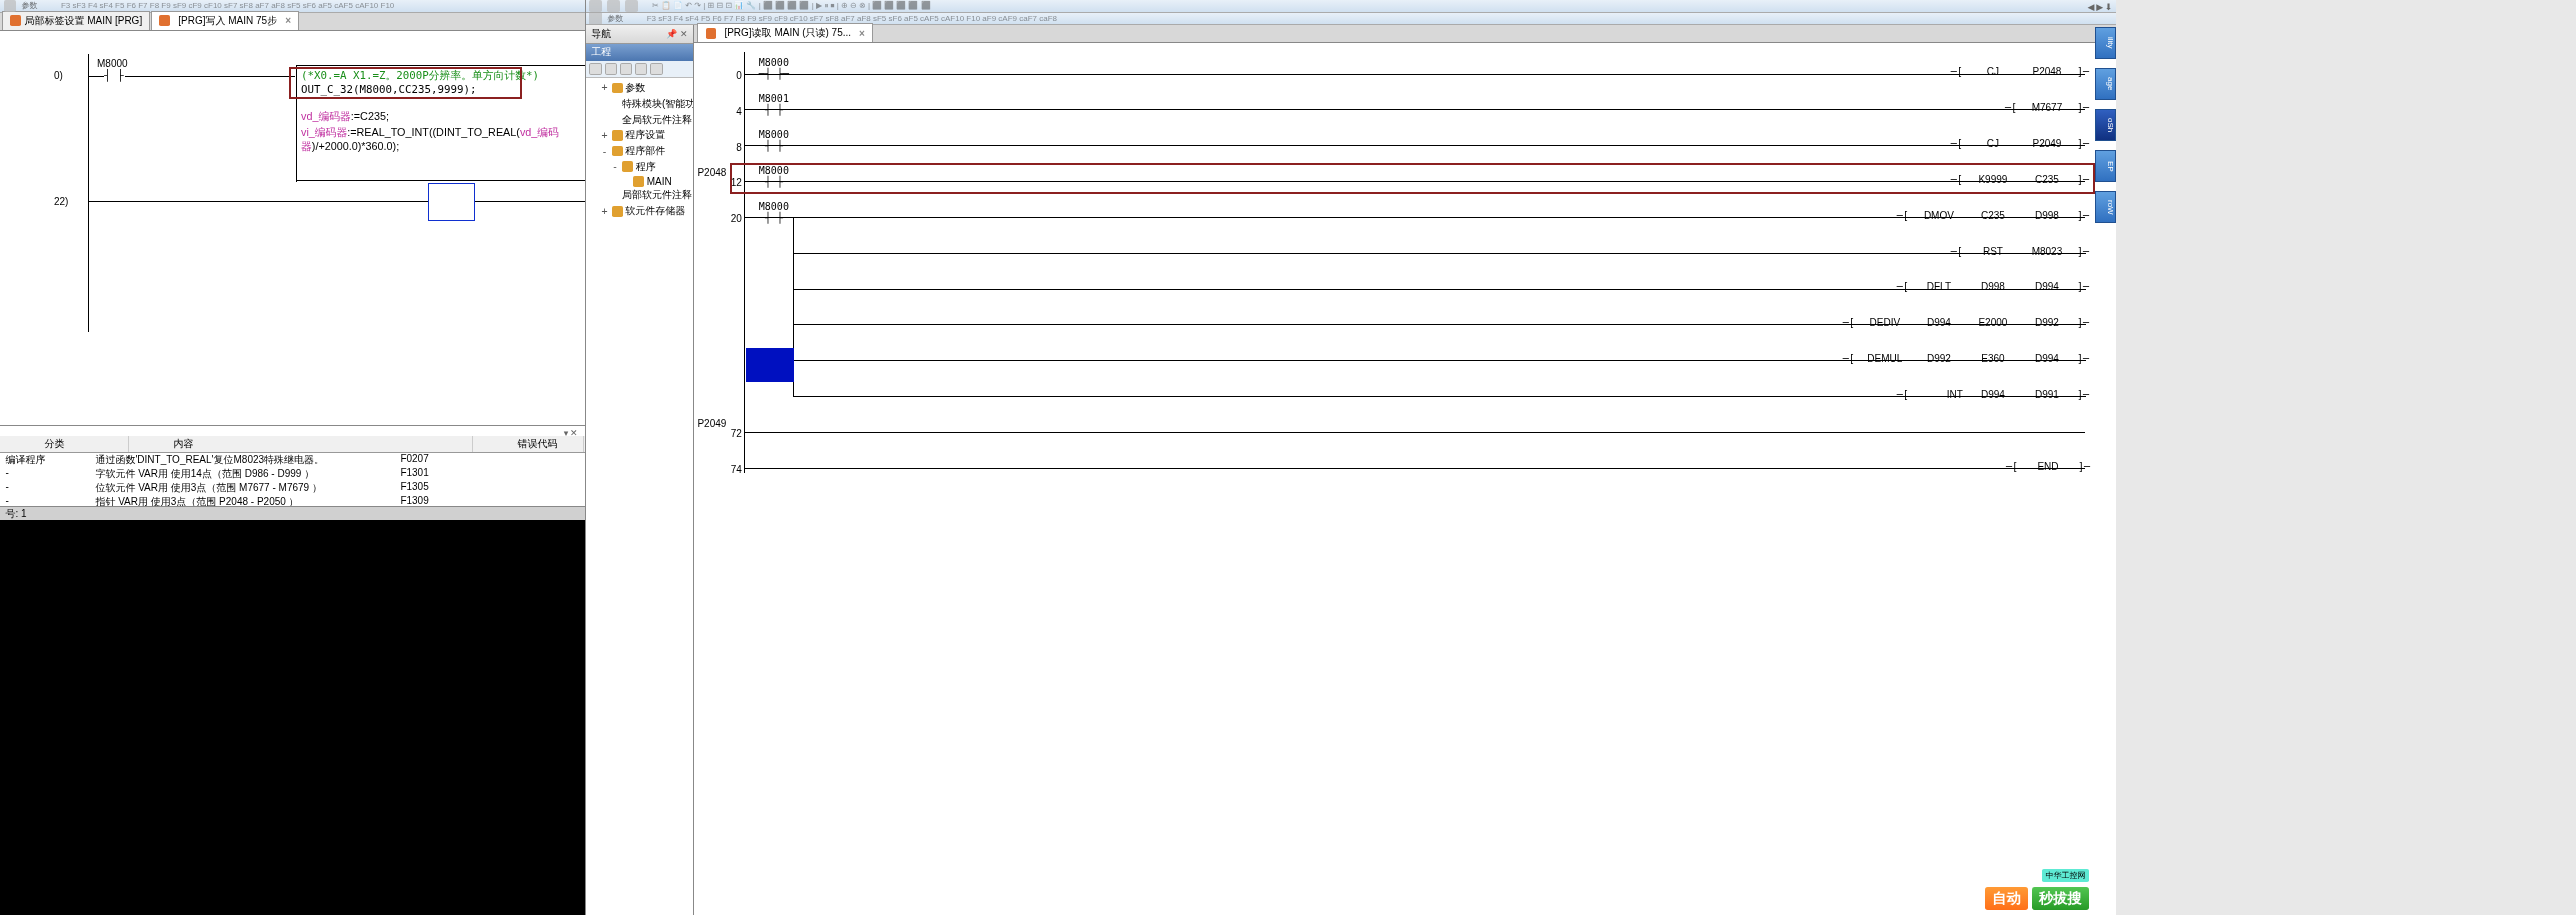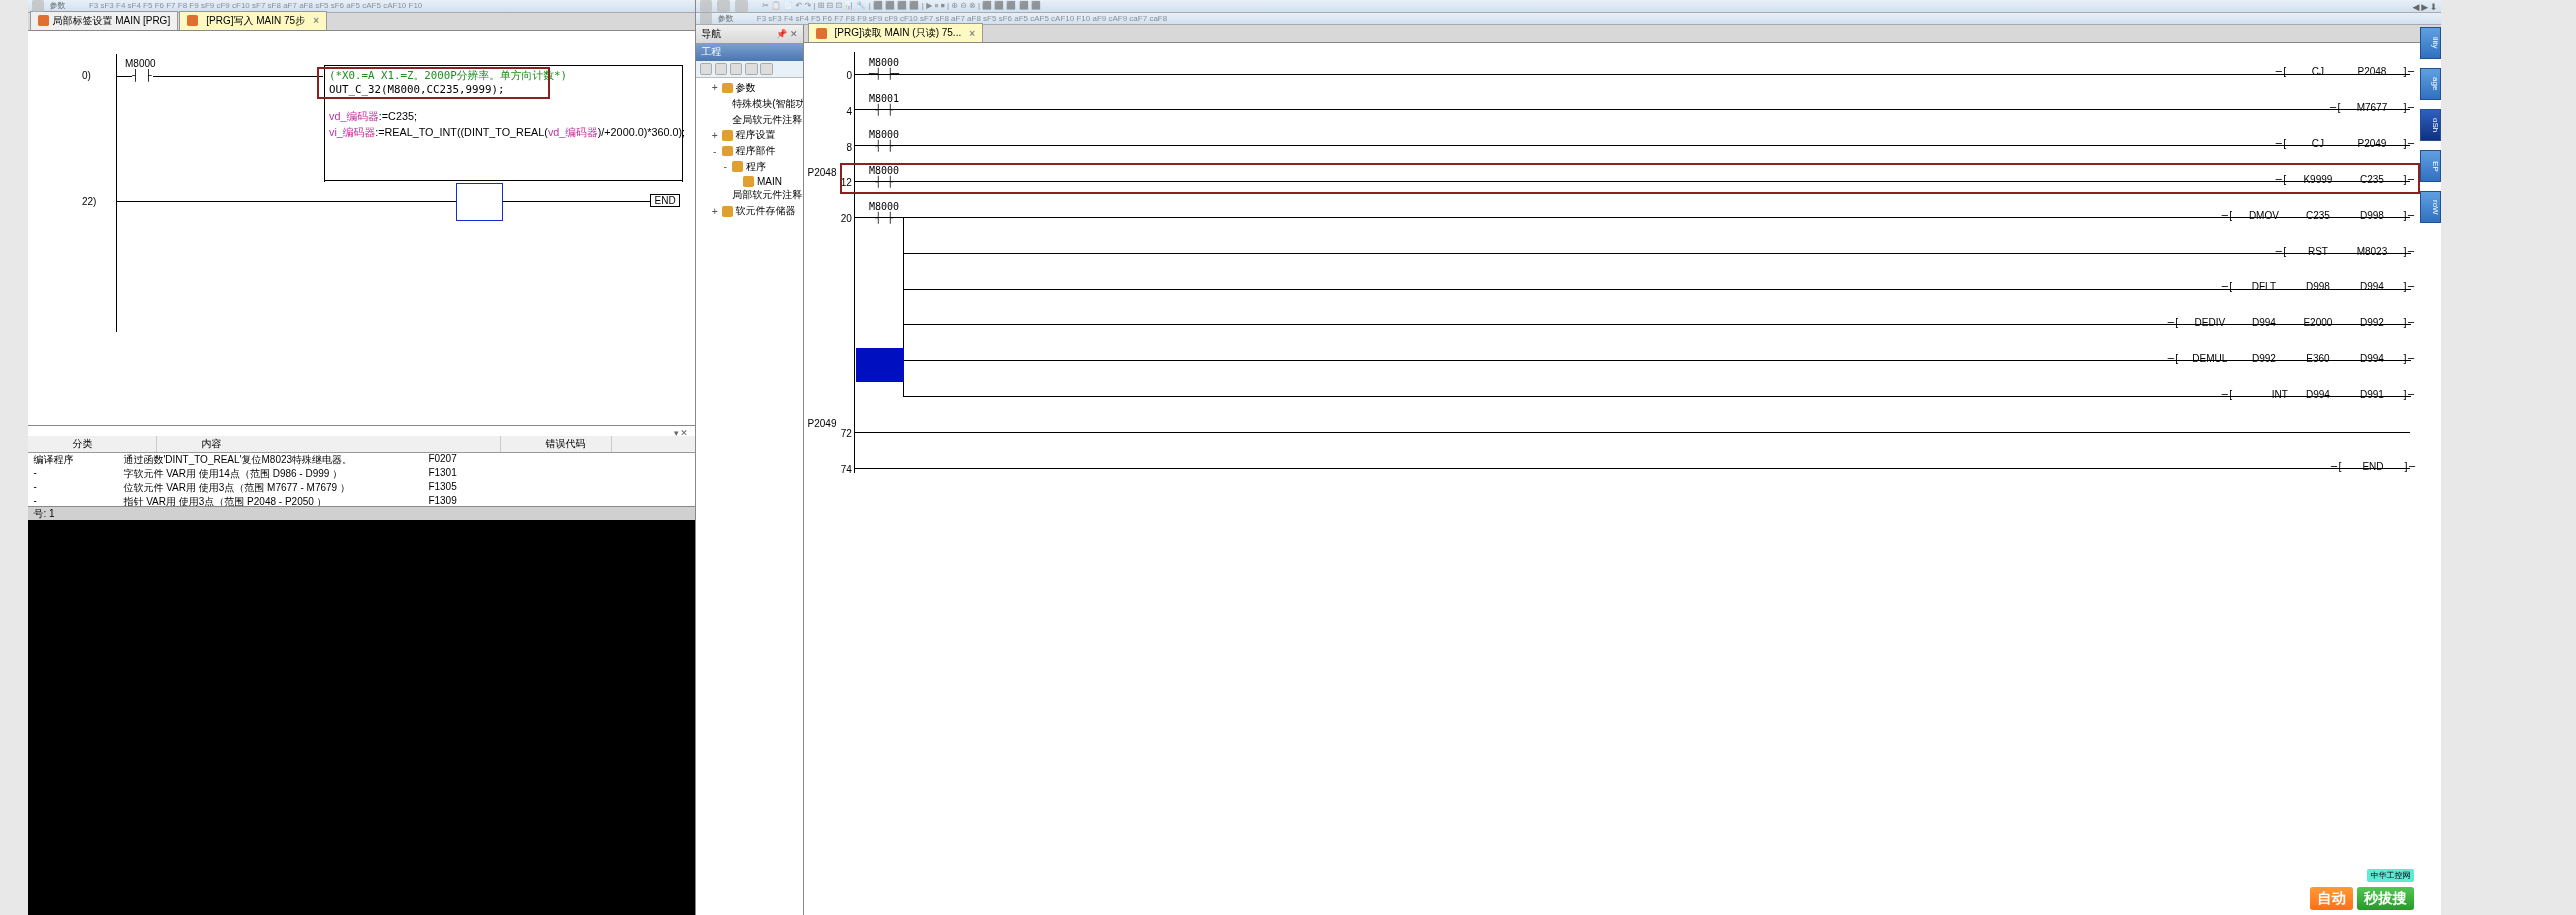--- a/index.html
+++ b/index.html
@@ -1,30 +1,30 @@
 <!DOCTYPE html>
 <html style="font-size:14.3px"><head>
 <meta charset="utf-8">
 <style>
 * { margin: 0; padding: 0; box-sizing: border-box; font-family: "Microsoft YaHei", Arial, sans-serif; }
 body { background: #e8e8e8; font-size: 10px; overflow: hidden; }
-.app { display: flex; width: 2441px; height: 915px; padding-left: 28px; }
+.app { display: flex; width: 2116px; height: 915px; }
 .left-pane { width: 713px; display: flex; flex-direction: column; border-right: 1.8px solid #888; }
 .right-pane { width: 1863px; display: flex; flex-direction: column; position: relative; }
 
 
 .toolbar { background: linear-gradient(#e8f0f8, #d0e0f0); height: 12.5px; display: flex; align-items: center; padding: 0 3.6px; gap: 5.4px; color: #333; font-size: 8px; border-bottom: 0.9px solid #aaa; overflow: hidden; white-space: nowrap; }
 .toolbar span { opacity: 0.7; }
 .right-pane .toolbar { background: linear-gradient(#e8f0f8, #d0e0f0); }
 .tb-icon { width: 12.5px; height: 12.5px; display: inline-block; background: #bbb; border-radius: 1.8px; }
 
 
 .tabbar { display: flex; background: #d8d8d8; height: 18px; align-items: flex-end; border-bottom: 0.9px solid #888; padding-left: 1.8px; }
 .tab { background: #f0f0f0; border: 0.9px solid #999; border-bottom: none; padding: 1.8px 7.2px; font-size: 10px; margin-right: 0.9px; display: flex; align-items: center; gap: 3.6px; }
-.tab.active { background: #fef9c3; gap: 8px; }
+.tab.active { background: #ffffff; gap: 8px; }
 .tab .close-x { color: #888; font-weight: bold; cursor: pointer; }
 .tab-icon { width: 10.8px; height: 10.8px; background: #e07030; display: inline-block; border-radius: 1.8px; }
 
 
 .ladder-area { flex: 1; background: #fff; position: relative; overflow: hidden; }
 .rung-num { position: absolute; left: 54px; font-size: 10px; color: #000; }
 .bus-label { position: absolute; font-size: 10px; color: #000; }
 .contact { position: absolute; font-family: monospace; font-size: 10.8px; }
 .hline { position: absolute; height: 0.9px; background: #000; }
 .vline { position: absolute; width: 0.9px; background: #000; }

